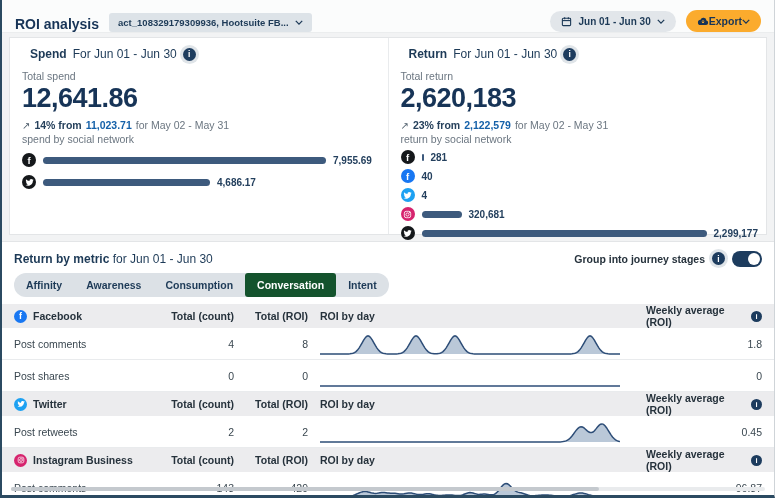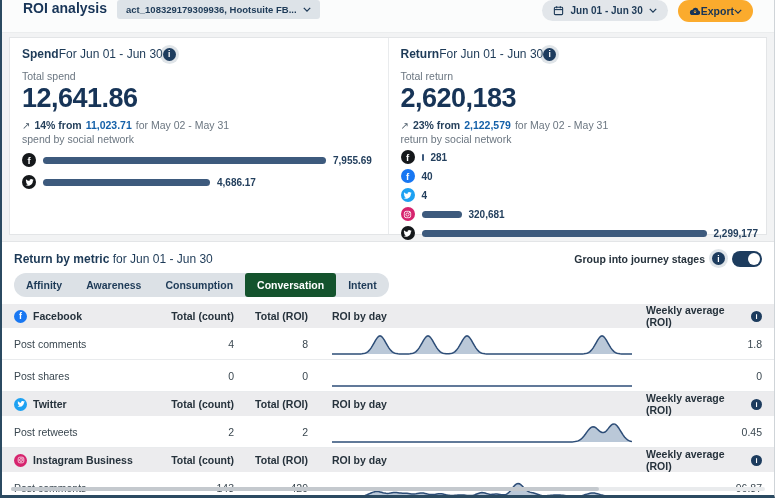--- a/index.html
+++ b/index.html
@@ -9,38 +9,38 @@
     background:#f2f3f4;
     color:#33404d;
     overflow:hidden;
     position:relative;
     border-left:2px solid #2b4a61;
     border-right:1px solid #cfd4d8;
     border-bottom:3px solid #2b4a61;
   }
   
   .topbar { height:33px; background:#fbfcfc; border-bottom:1px solid #ebedee;
-    display:flex; align-items:flex-start; padding:0 21px; gap:10px; }
+    display:flex; align-items:flex-end; padding:0 13px; gap:10px; }
   .app-title { font-size:14px; font-weight:bold; color:#173457; }
   .pill { display:inline-flex; align-items:center; gap:6px; background:#dde3e8;
     border:none; border-radius:3px; padding:4px 9px; font-size:9.5px; font-weight:bold;
     color:#1d3a57; cursor:pointer; font-family:inherit; }
   .topbar .spacer { flex:1; }
   .pill.round { border-radius:13px; background:#e2e6ea; padding:5px 11px; font-size:10px; }
   .btn-export { display:inline-flex; align-items:center; background:#fbab2d;
     border:none; border-radius:13px; padding:5px 11px; font-size:10.5px; font-weight:bold;
     color:#173457; cursor:pointer; font-family:inherit; }
   .chev { width:8px; height:5px; }
   .icon-svg { display:block; }
   
   .cards { margin:4px 7px 0 7px; height:198px; background:#fff;
     border:1px solid #e3e5e7; display:flex; }
   .card { flex:1; padding:9px 12px; min-width:0; }
   .card + .card { border-left:1px solid #e9ebed; }
-  .panel-title { display:flex; align-items:center; font-size:12px; color:#1d3a57; }
+  .panel-title { display:flex; align-items:center; gap:6px; font-size:12px; color:#1d3a57;margin-left:8px; }
   .panel-title b { font-weight:bold; }
   .info { width:13px; height:13px; border-radius:50%; background:#1d3c5e; color:#fff;
     font-size:8.5px; font-weight:bold; display:inline-flex; align-items:center;
     justify-content:center; flex:none; cursor:pointer; }
   .info.halo { box-shadow:0 0 0 3px rgba(110,130,150,0.22); }
   .total-label { margin-top:9px; font-size:10.5px; color:#6b7681; }
   .total-value { margin-top:1px; font-size:27px; font-weight:bold; color:#173457; letter-spacing:-0.5px; }
   .delta { margin-top:5px; font-size:10.5px; color:#6b7681; display:flex; align-items:center; gap:4px; }
   .delta .arrow { color:#4a5a68; font-size:10px; }
   .delta .pct { color:#26415c; font-weight:bold; }
@@ -72,21 +72,21 @@
   .tab { padding:0 12px; display:flex; align-items:center; font-size:10.5px; font-weight:bold;
     color:#1d3a57; border-radius:3px; cursor:pointer; }
   .tab.active { background:#14532d; color:#fff; }
   .mtable { margin-top:7px; }
   .grid { display:grid; grid-template-columns:130px 90px 74px 338px 1fr; align-items:center;
     padding:0 12px; }
   .sec-head { height:24px; background:#ececee; font-size:10.5px; font-weight:bold; color:#26323c; }
   .sec-name { display:flex; align-items:center; gap:6px; }
   .sec-name .net-icon { width:13px; height:13px; font-size:9px; }
   .col-r { text-align:right; }
-  .col-day { padding-left:24px; }
+  .col-day { padding-left:12px; }
   .col-w { display:flex; justify-content:flex-end; align-items:center; gap:5px; }
   .col-w .info { width:11px; height:11px; font-size:7.5px; }
   .drow { height:32px; background:#fff; border-bottom:1px solid #e9ebed; font-size:10.5px; color:#3a4750; }
   .spark { width:300px; height:24px; display:block; }
   
   .hscroll { position:absolute; left:9px; right:9px; bottom:4px; height:4px;
     background:#e9ebed; border-radius:2px; }
   .hscroll .thumb { width:78%; height:100%; background:#c4c9ce; border-radius:2px; cursor:pointer; }
 </style>
 </head>

